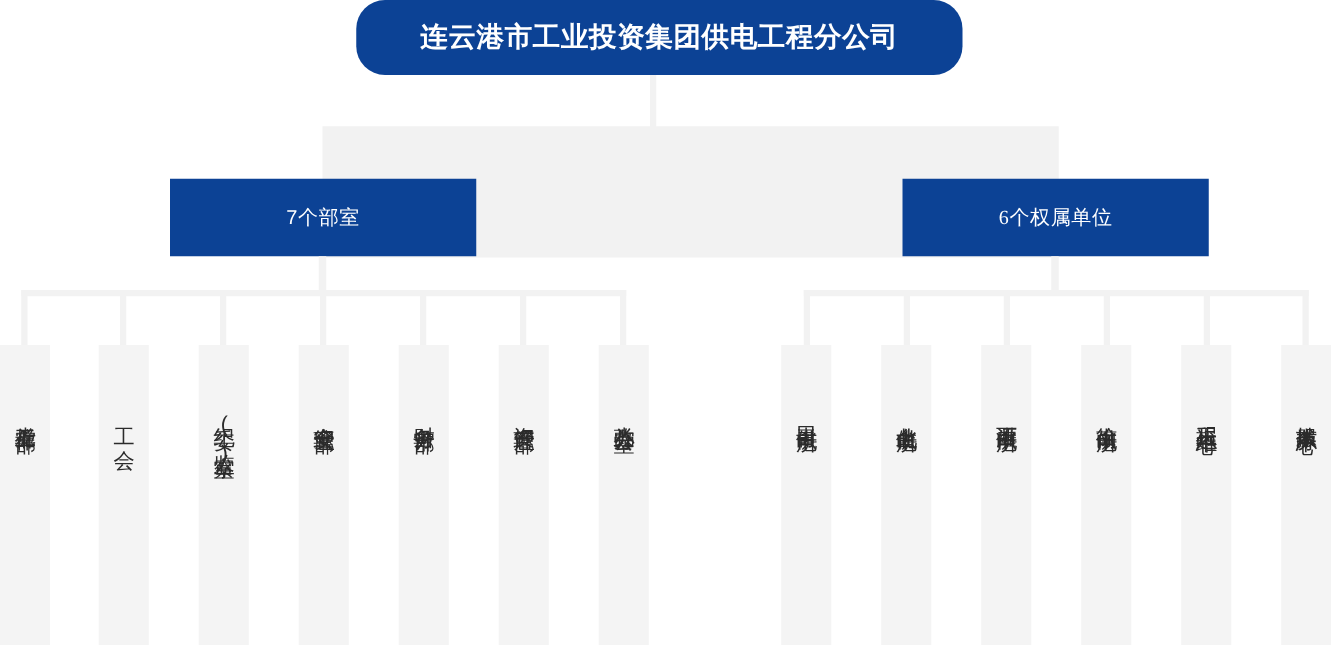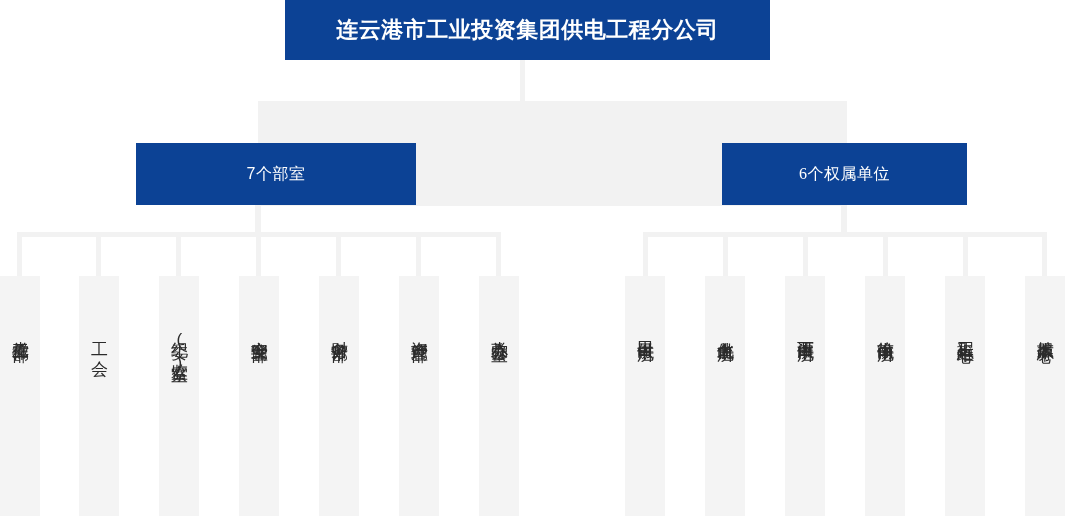--- a/index.html
+++ b/index.html
@@ -29,25 +29,26 @@
     box-sizing: border-box;
     letter-spacing: 0.5px;
   }
   #title-box {
     left: 285px;
     top: 0px;
     width: 485px;
     height: 60px;
     font-size: 22px;
     font-weight: bold;
+    border-radius: 23px;
   }
   #left-group-box {
     left: 136px;
     top: 143px;
-    width: 280px;
+    width: 245px;
     height: 62px;
     font-size: 16px;
   }
   #right-group-box {
     left: 722px;
     top: 143px;
     width: 245px;
     height: 62px;
     font-size: 16px;
     font-family: Liberation Serif, serif;

